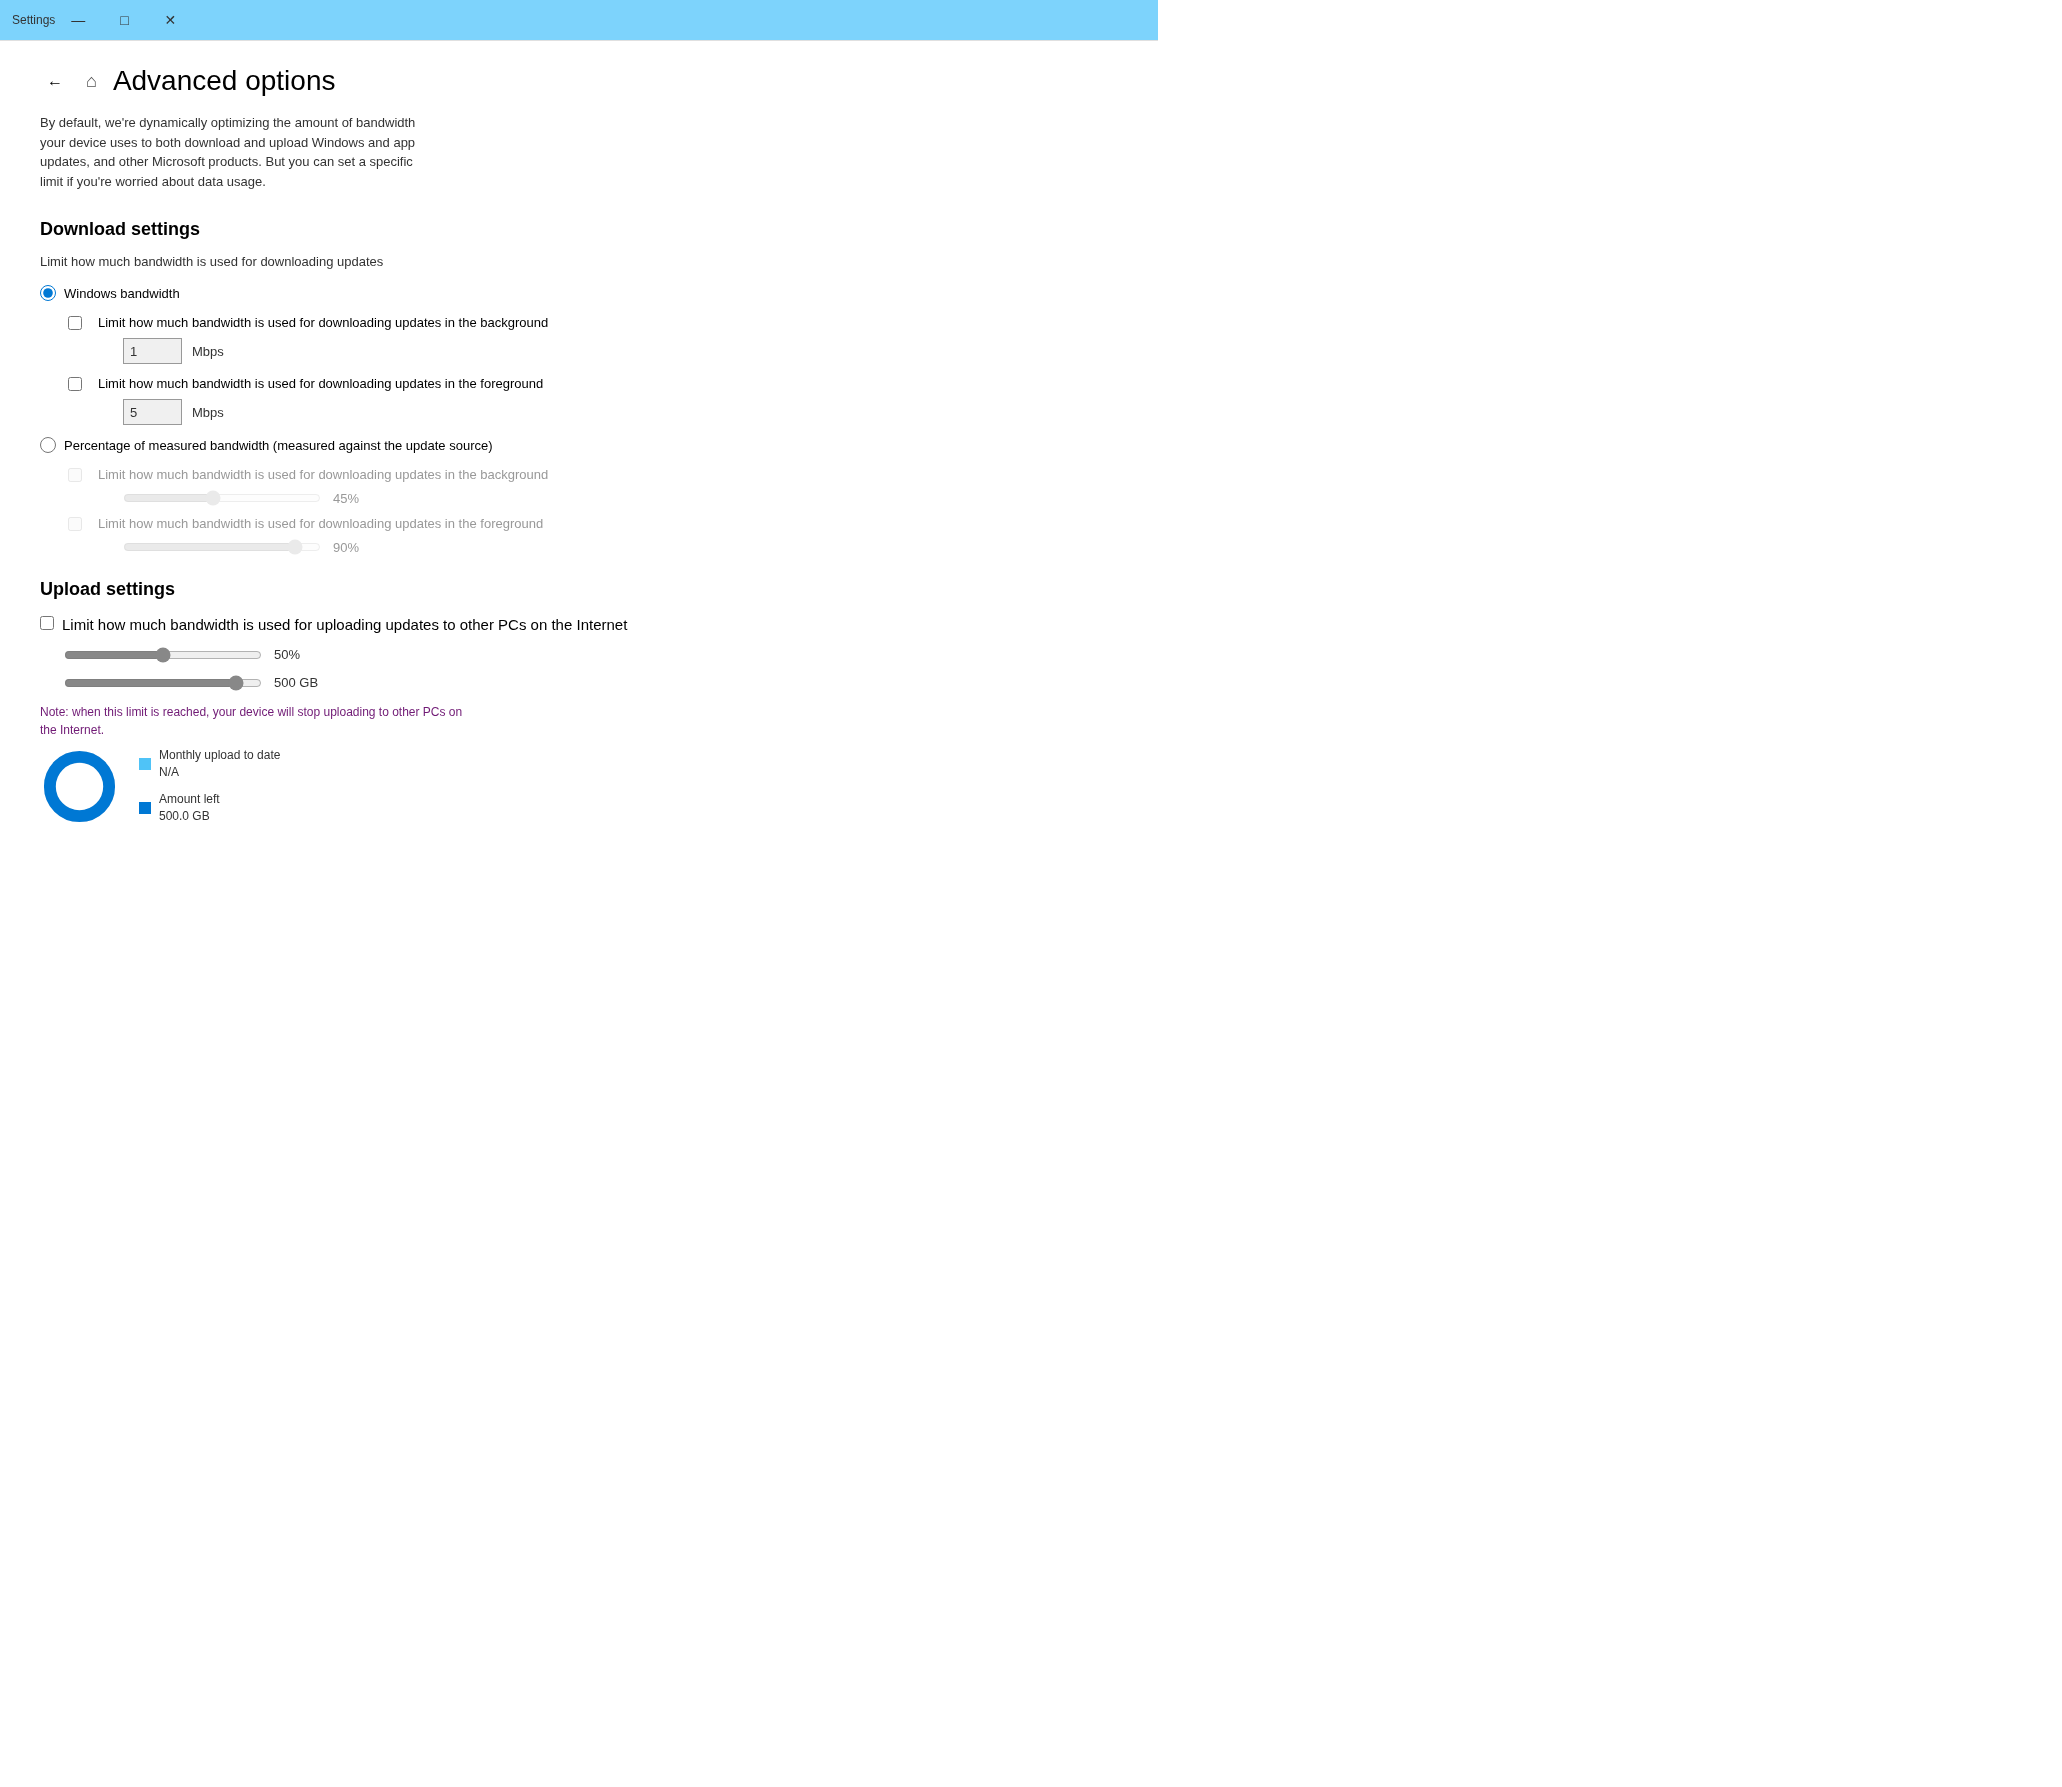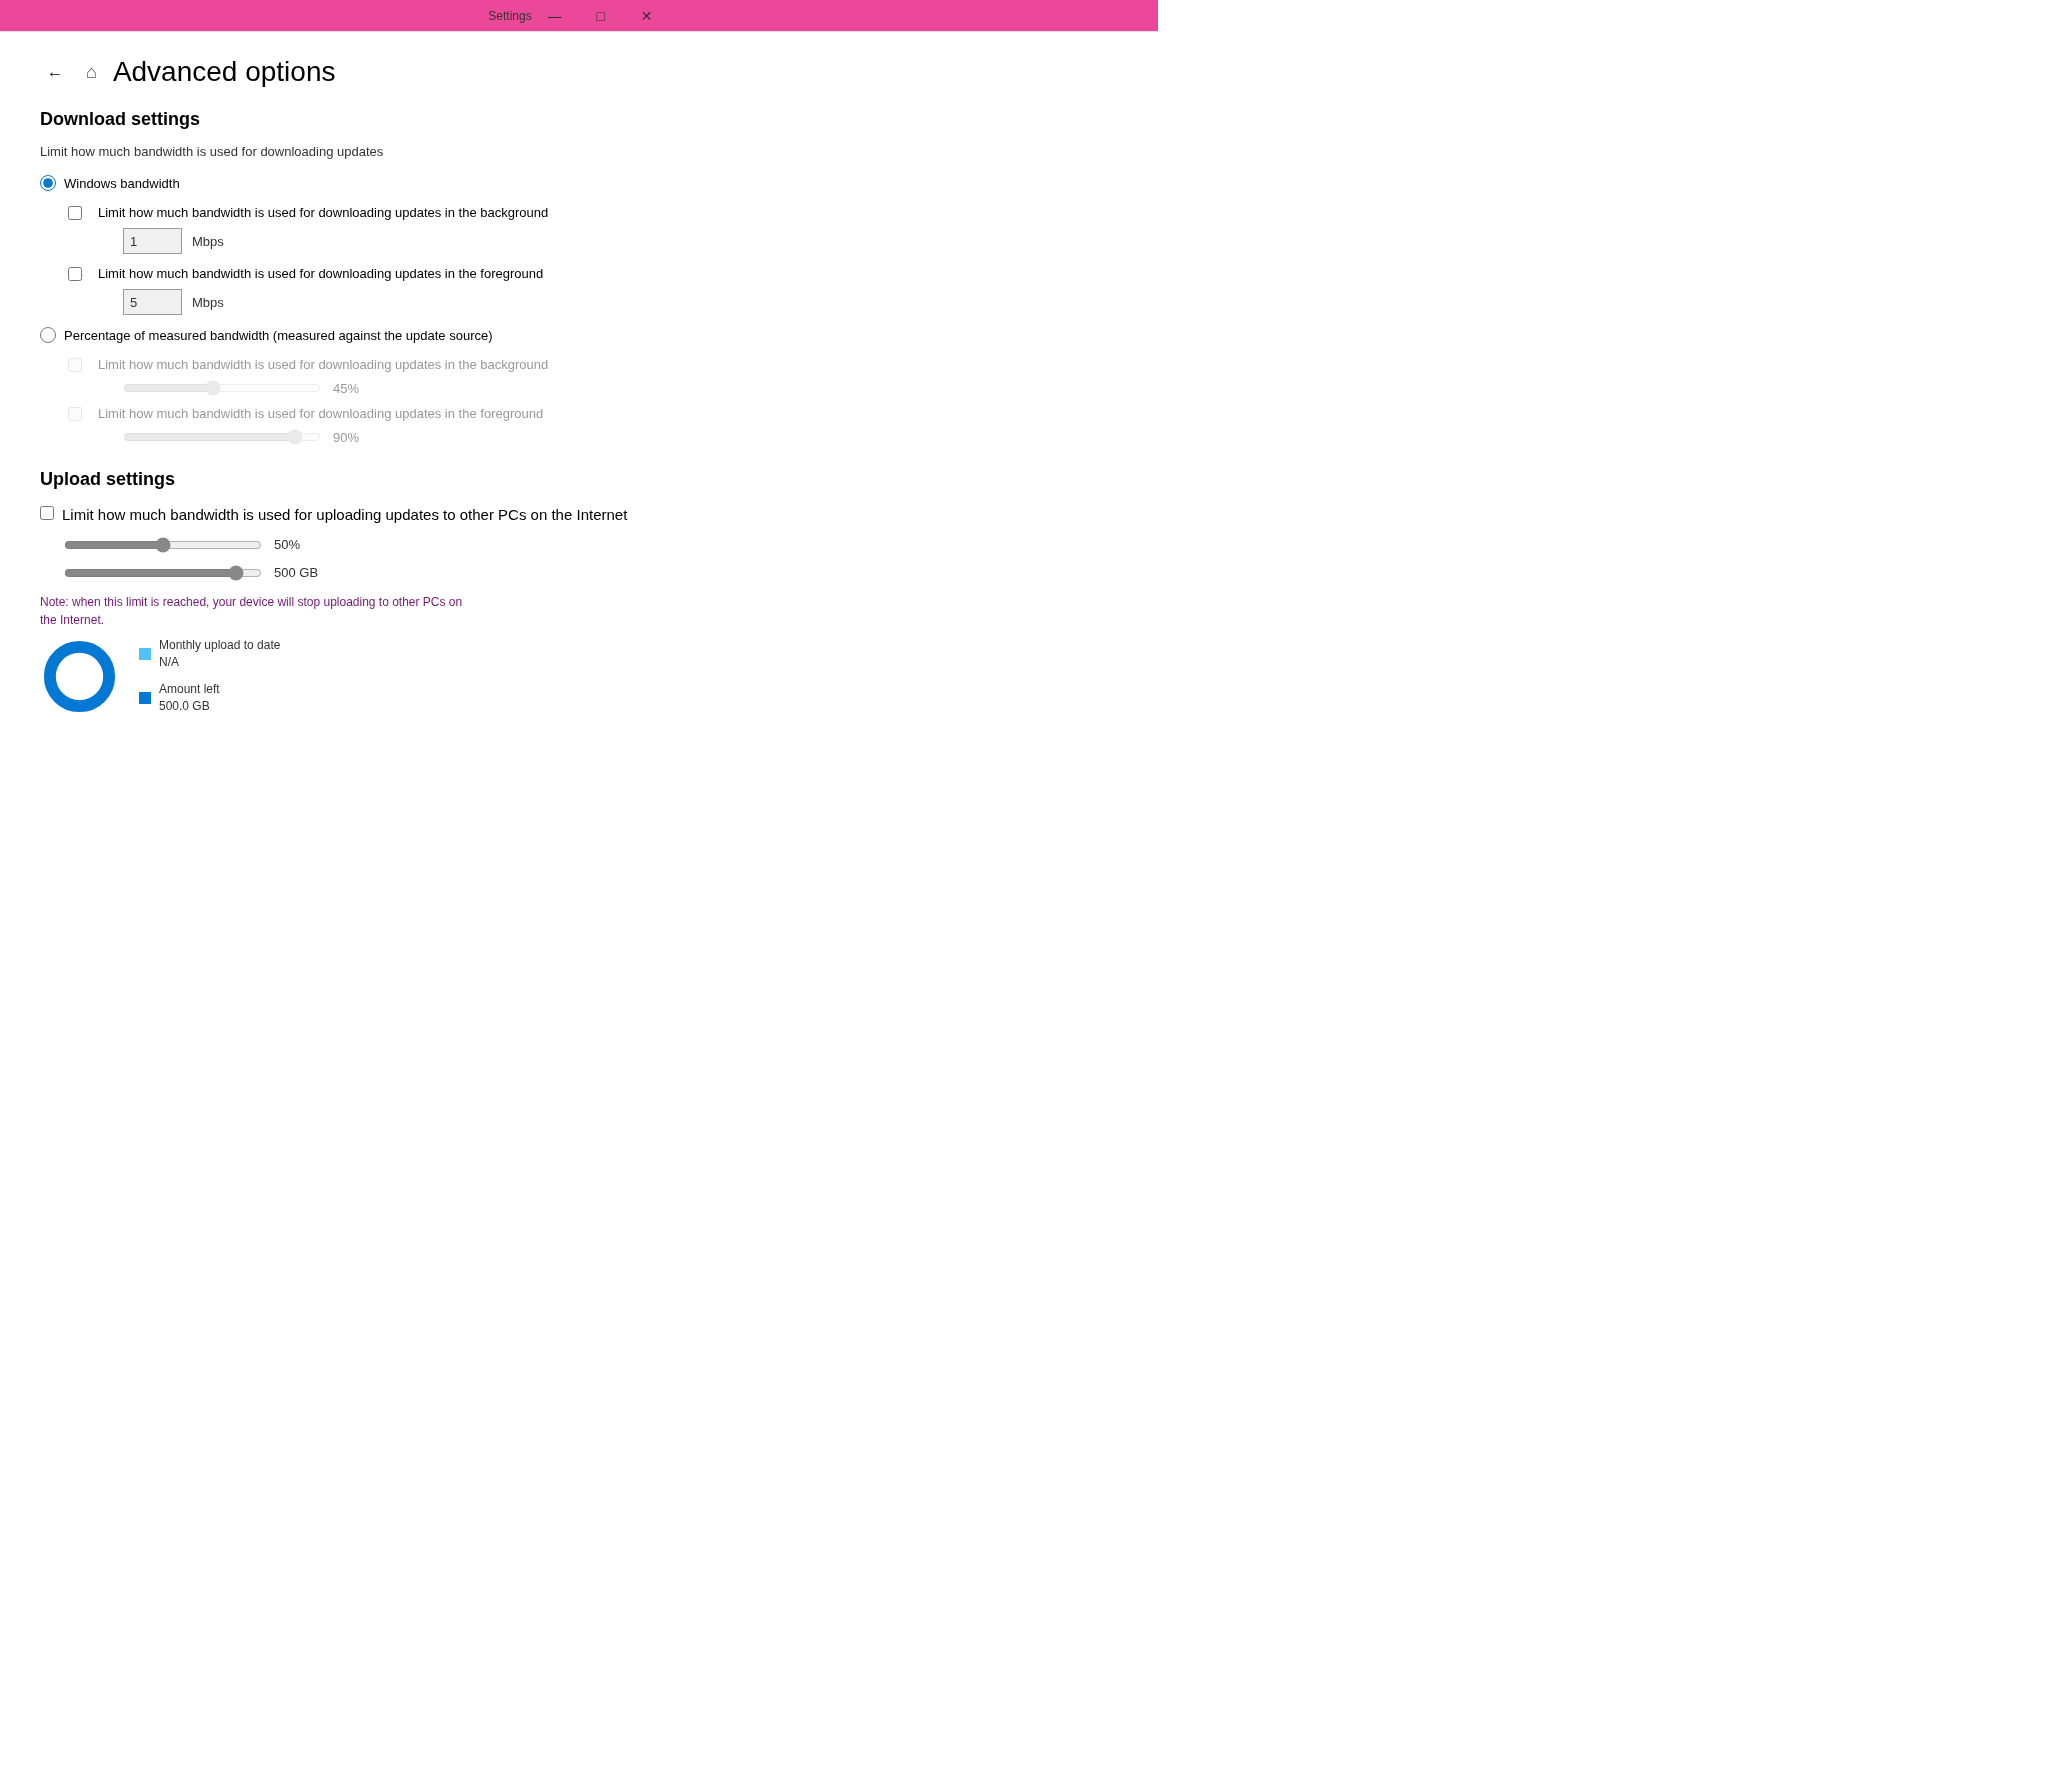--- a/index.html
+++ b/index.html
@@ -8,25 +8,25 @@
       font-size: 14px;
       background: #fff;
       color: #000;
       width: 1158px;
       height: 1006px;
       overflow: hidden;
     }
     .titlebar {
       display: flex;
       align-items: center;
-      height: 32px;
-      background: #ec4899;
+      height: 41px;
+      background: #7dd3fc;
       border-bottom: 1px solid #e0e0e0;
       padding: 0 12px;
-      justify-content: center;
+      justify-content: flex-start;
     }
     .titlebar-left {
       display: flex;
       align-items: center;
       gap: 10px;
       font-size: 12px;
       color: #333;
     }
     .titlebar-controls {
       display: flex;
@@ -307,20 +307,21 @@
 <div class="content-area">
 
   <div class="main-content">
 
     <div class="back-header">
       <button class="back-btn">←</button>
       <span class="home-icon">⌂</span>
       <h1 class="page-title">Advanced options</h1>
     </div>
 
+    <p class="description">By default, we're dynamically optimizing the amount of bandwidth your device uses to both download and upload Windows and app updates, and other Microsoft products. But you can set a specific limit if you're worried about data usage.</p>
 
     <div>
       <h2 class="section-title">Download settings</h2>
       <p class="section-desc">Limit how much bandwidth is used for downloading updates</p>
 
       <div class="radio-option">
         <input type="radio" name="bandwidth-type" id="absolute" checked="" style="">
         <label class="radio-label" for="absolute">Windows bandwidth</label>
       </div>
 

